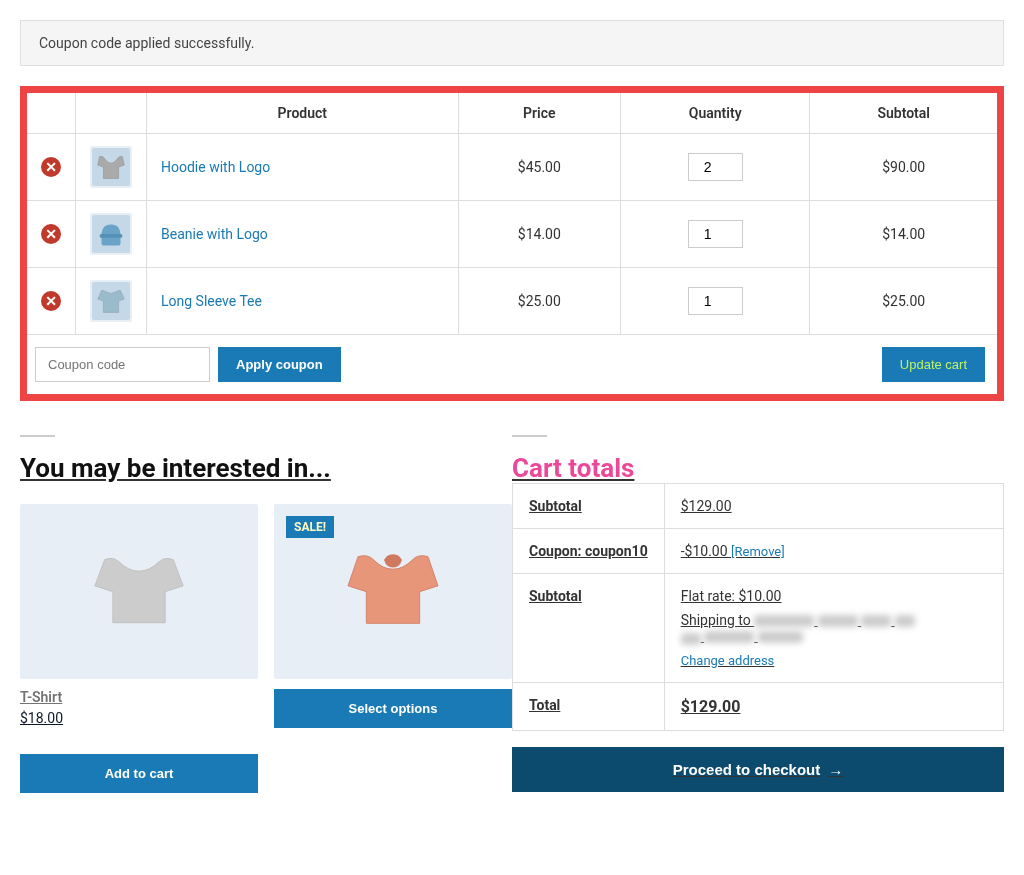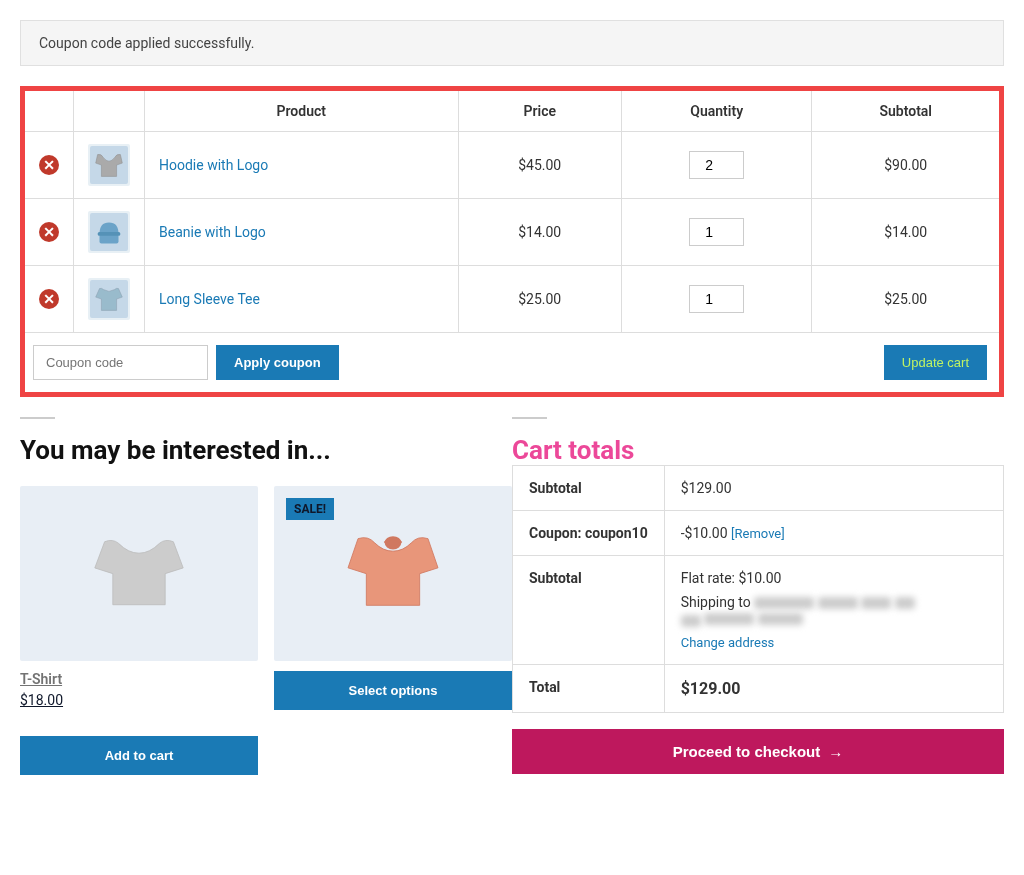--- a/index.html
+++ b/index.html
@@ -16,22 +16,22 @@
       border: 1px solid #e0e0e0;
       padding: 14px 18px;
       margin-bottom: 20px;
       color: #444;
       font-size: 14px;
     }
 
     .cart-table {
       width: 100%;
       border-collapse: collapse;
-      border: 5px solid #ef4444;
-      margin-bottom: 20px;
+      border: 7px solid #ef4444;
+      margin-bottom: 34px;
     }
     .cart-table th, .cart-table td {
       border: 1px solid #ddd;
       padding: 12px 14px;
       text-align: left;
     }
     .cart-table th {
       font-weight: 600;
       text-align: center;
     }
@@ -98,20 +98,21 @@
       padding: 10px 18px;
       font-size: 13px;
       font-weight: 400;
       cursor: pointer;
       float: right;
     }
 
     .bottom-section {
       display: flex;
       margin-top: 20px;
+      text-decoration: underline;
     }
 
     .interested-section {
       flex: 1;
     }
     .interested-divider {
       width: 35px;
       border: none;
       border-top: 2px solid #ccc;
       margin-bottom: 16px;
@@ -140,21 +141,21 @@
       justify-content: center;
       position: relative;
       height: 175px;
       margin-bottom: 10px;
     }
     .sale-badge {
       position: absolute;
       top: 12px;
       left: 12px;
       background: #1a7ab5;
-      color: #0f172a;
+      color: #fef9c3;
       font-size: 12px;
       font-weight: 700;
       padding: 4px 8px;
     }
 
     .product-card-name {
       font-size: 14px;
       font-weight: 600;
       color: #737373;
       text-decoration: underline;
@@ -235,21 +236,21 @@
       vertical-align: middle;
       filter: blur(3px);
     }
 
     .total-amount {
       font-weight: 700;
       font-size: 16px;
     }
 
     .btn-checkout {
-      background: #be185d;
+      background: #0c4a6e;
       color: #fff;
       border: none;
       padding: 14px 24px;
       font-size: 15px;
       font-weight: 600;
       cursor: pointer;
       width: 100%;
       text-align: center;
       display: flex;
       align-items: center;

